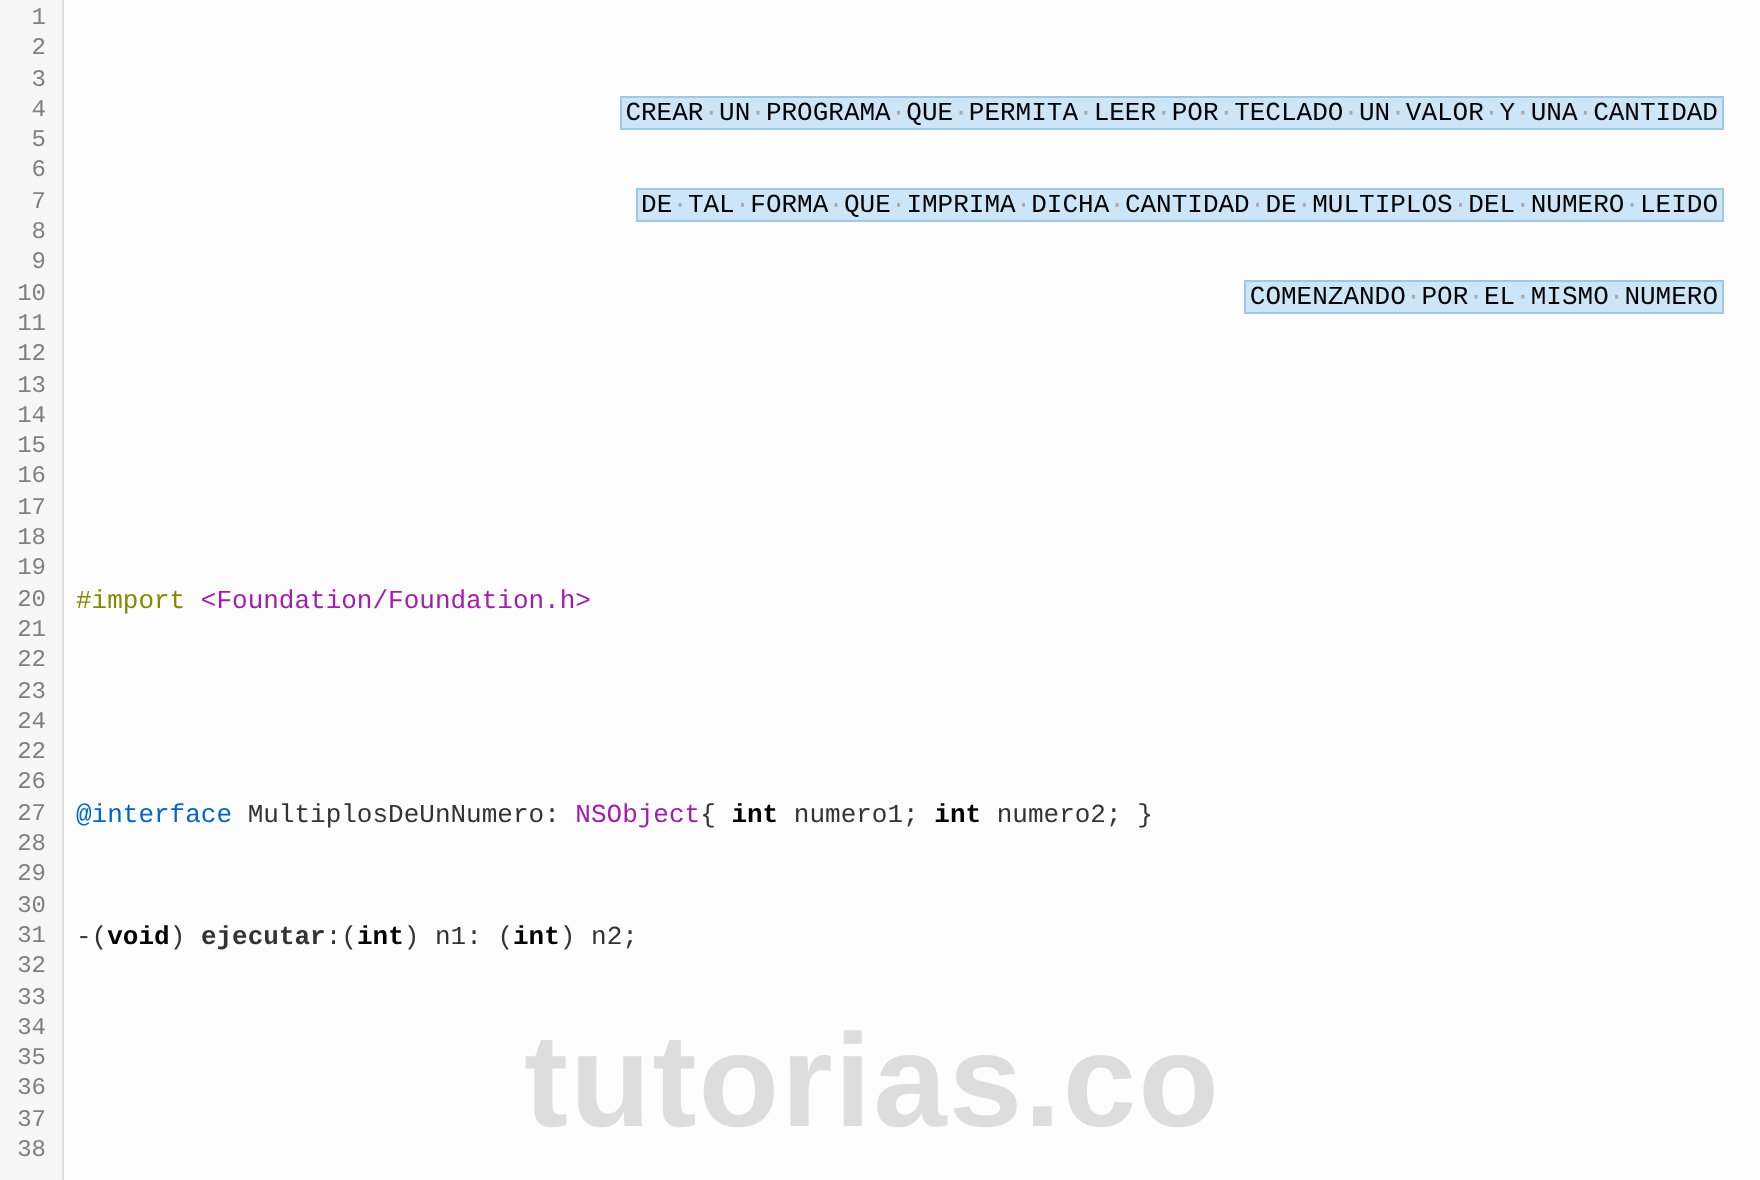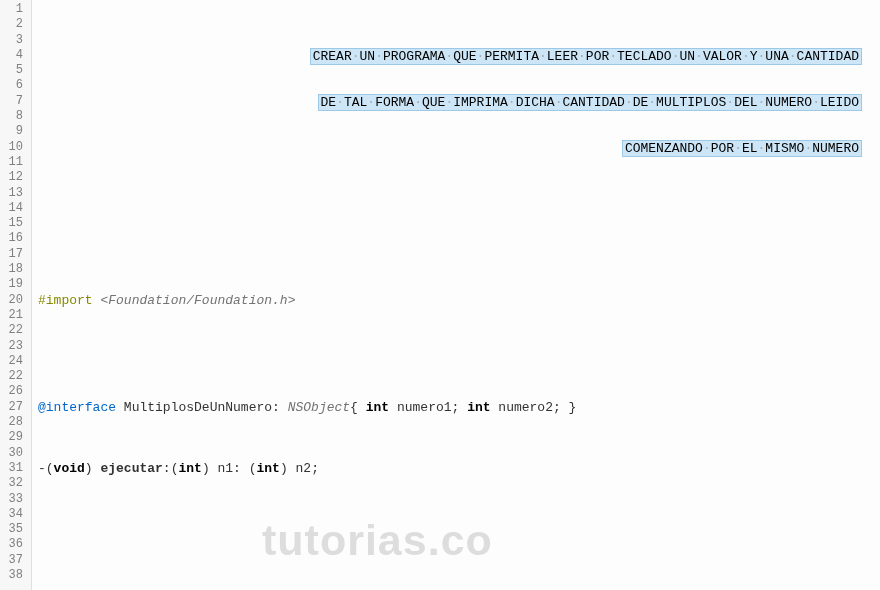--- a/index.html
+++ b/index.html
@@ -44,32 +44,32 @@
     margin-left: auto;
   }
   .cmt-wrap {
     width: 100%;
     display: flex;
     justify-content: flex-start;
     padding-right: 18px;
     box-sizing: border-box;
   }
   .tok-pre   { color: #888800; }
-  .tok-ext   { color: #737373; font-style: italic; }
+  .tok-ext   { color: #a21caf; }
   .tok-mkw   { color: #0066cc; font-weight: normal; }
   .tok-type  { color: #000000; font-weight: bold; }
   .tok-cls   { color: #333333; }
   .tok-func  { color: #333333; font-weight: bold; }
   .txt       { color: #333333; }
   .dot       { color: #aaaaaa; }
   .watermark {
     position: absolute;
     bottom: 42px;
     left: 230px;
-    font-size: 43px;
+    font-size: 66px;
     font-weight: bold;
     color: rgba(150,150,150,0.30);
     letter-spacing: 1px;
     font-family: Arial, sans-serif;
     pointer-events: none;
   }
 </style>
 </head>
 <body>
 

